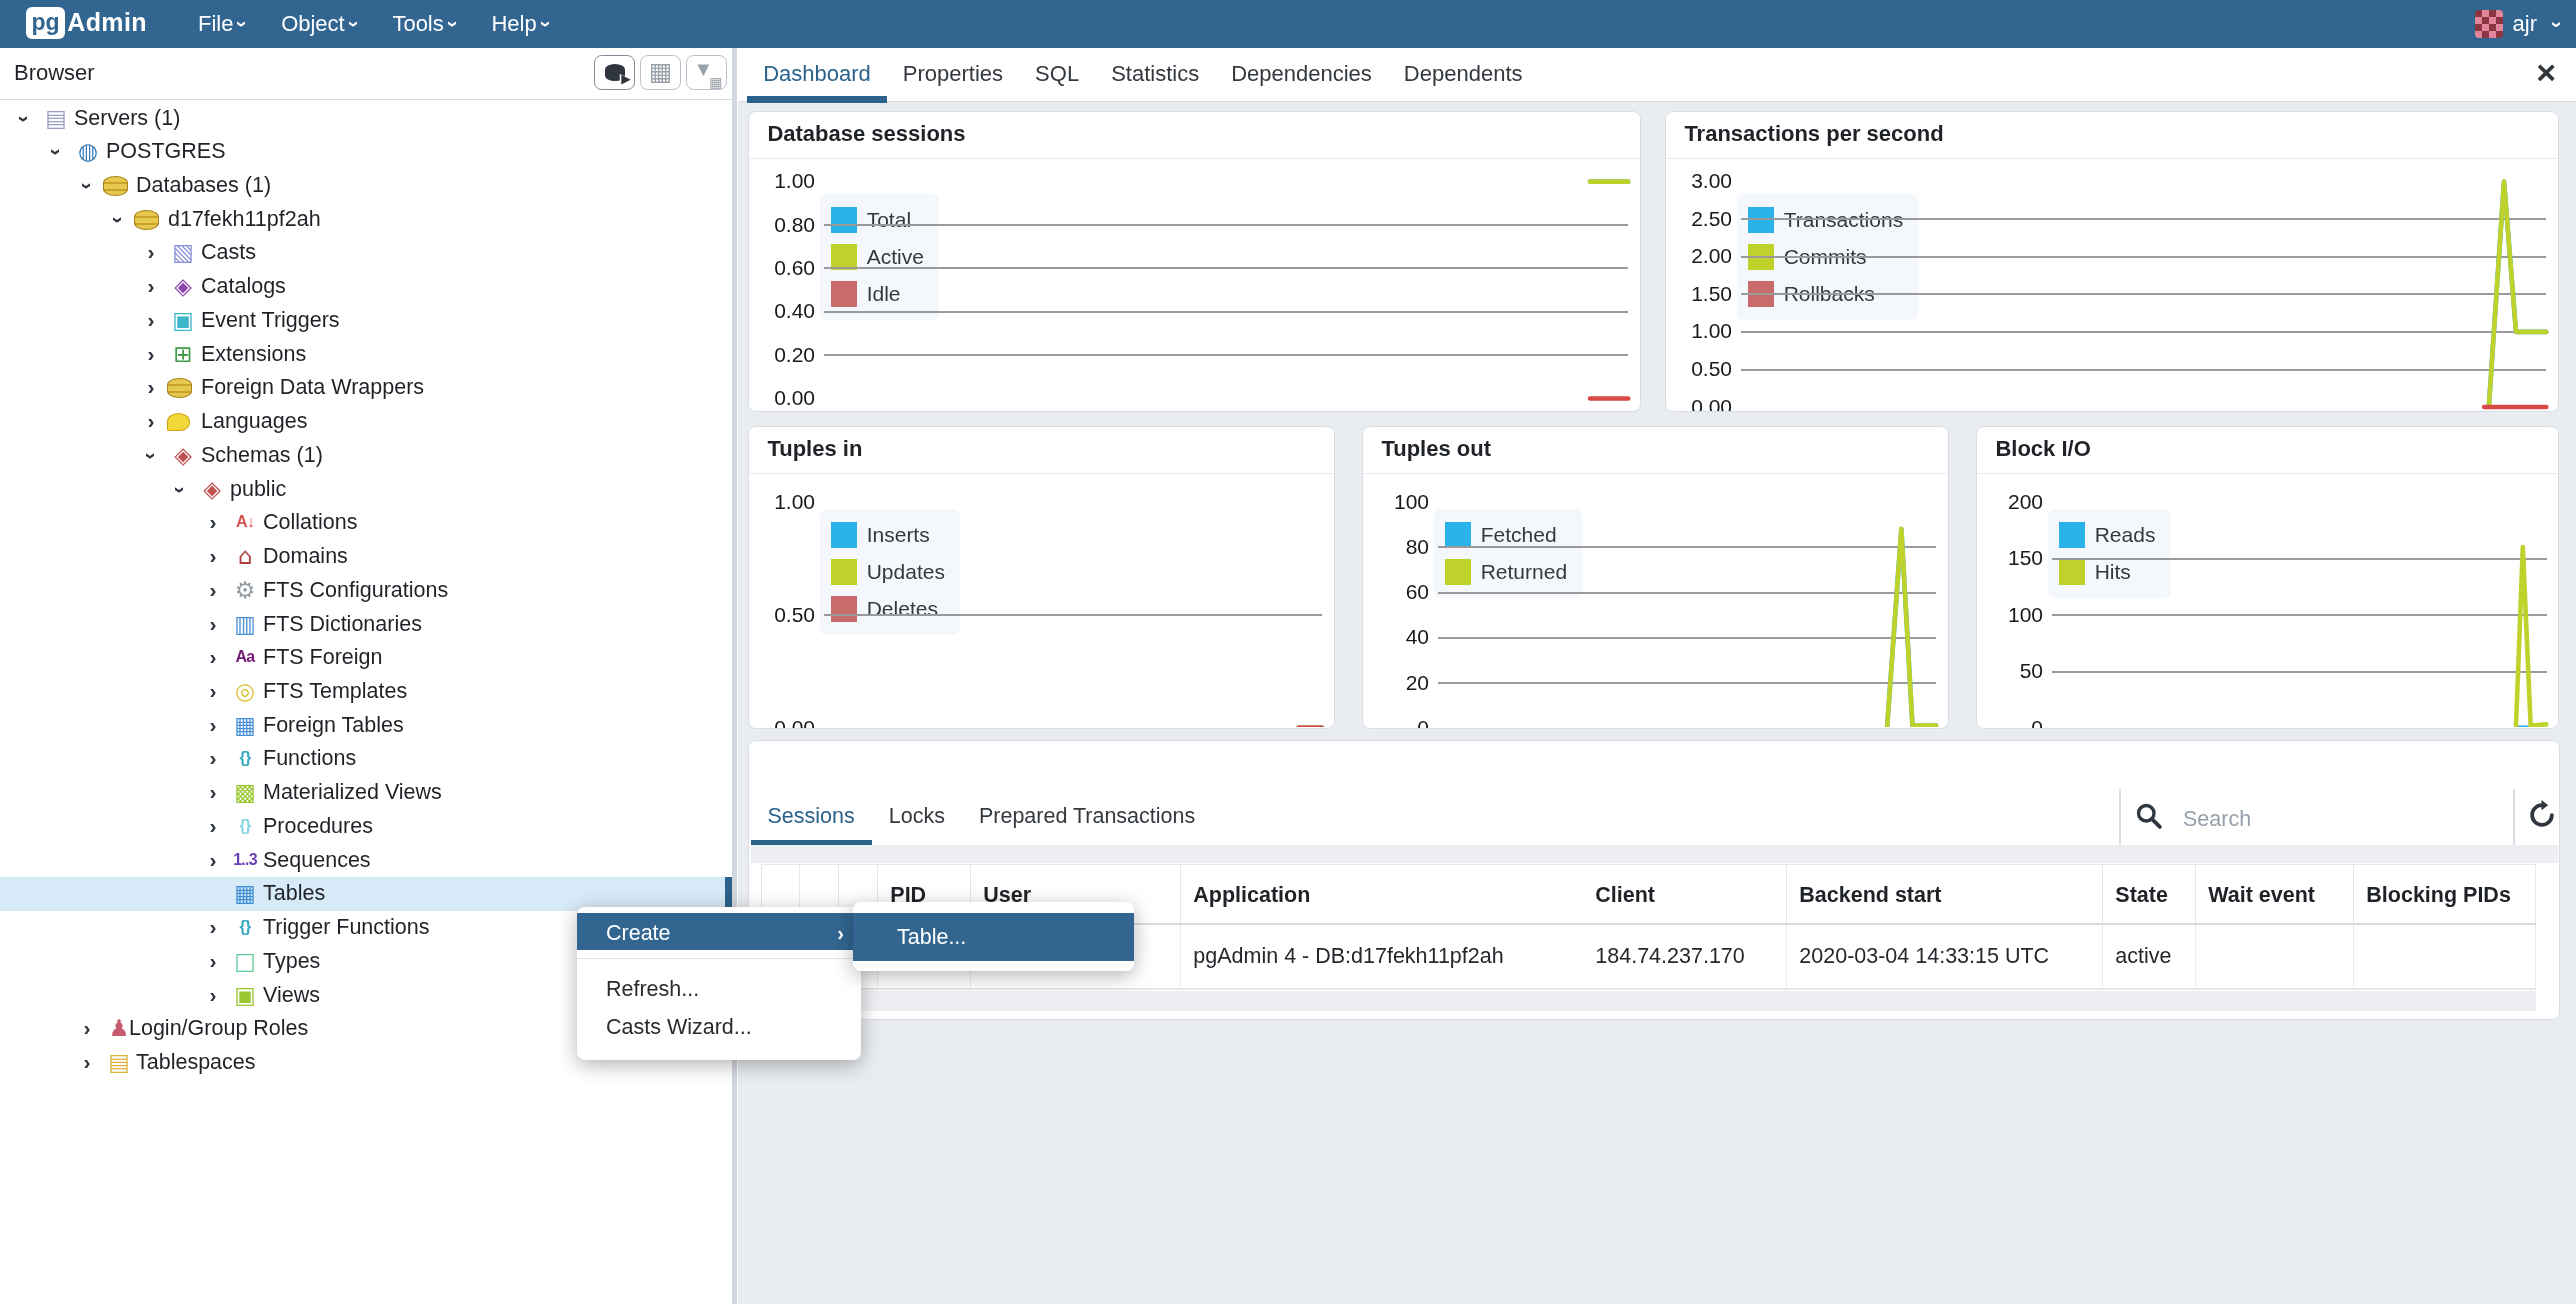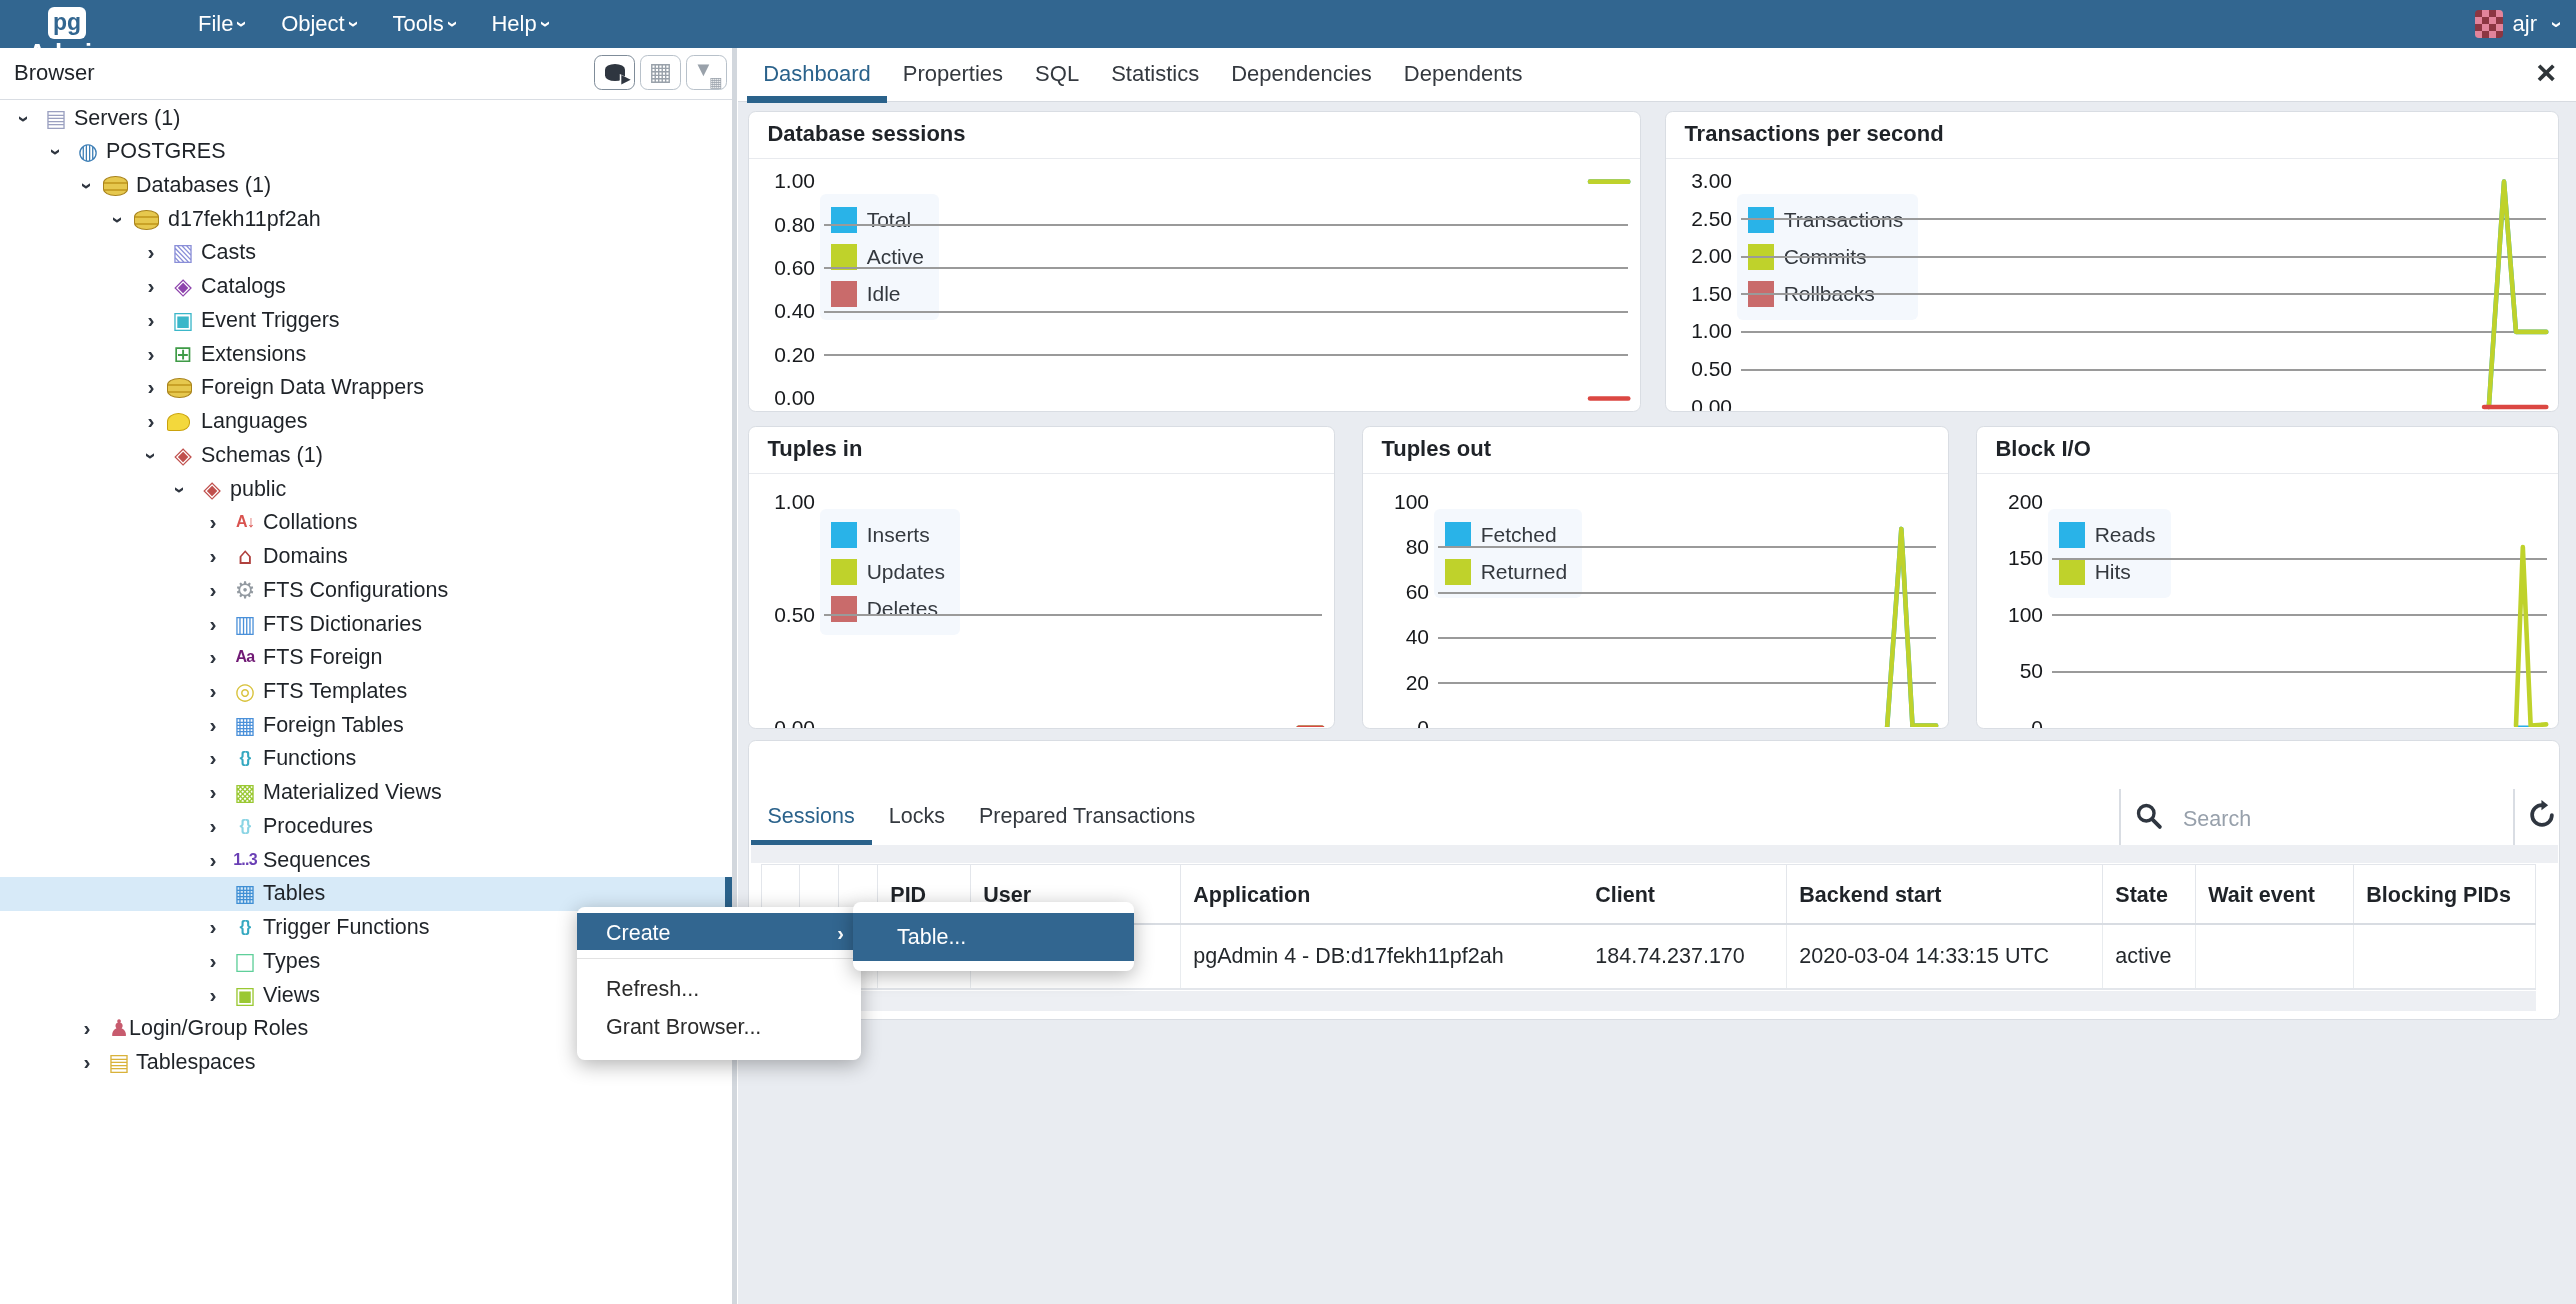--- a/index.html
+++ b/index.html
@@ -1,21 +1,21 @@
 <!DOCTYPE html>
 <html style="font-size:12.3px"><head>
 <meta charset="utf-8">
 <style>
   html,body{margin:0;padding:0;}
   body{width:2576px;height:1304px;position:relative;overflow:hidden;background:#fff;
        font-family:"Liberation Sans","DejaVu Sans",sans-serif;color:#1f2328;}
 
   
   .topbar{position:absolute;left:0;top:0;width:2576px;height:48px;background:#326690;z-index:10;}
-  .logo{position:absolute;left:26px;top:7px;display:flex;align-items:center;flex-direction:column;}
+  .logo{position:absolute;left:26px;top:7px;display:flex;align-items:center;}
   .logo-pg{background:#fff;color:#326690;font-weight:bold;font-size:23px;padding:2.3px 5.4px;border-radius:6.1px;}
   .logo-admin{color:#fff;font-weight:bold;font-size:25px;margin-left:2.3px;letter-spacing:0.4px;}
   .menubar{position:absolute;left:181px;top:0;height:48px;display:flex;}
   .menu-item{color:#fff;font-size:22px;line-height:48px;padding:0 17px;cursor:pointer;white-space:nowrap;}
   .chev{display:inline-block;font-weight:700;transform:rotate(90deg);margin-left:7px;font-size:20px;}
   .userbox{position:absolute;right:15.3px;top:0;height:48px;display:flex;align-items:center;gap:10px;color:#fff;font-size:22px;}
   .avatar{width:28px;height:28px;border-radius:3.8px;background:#8c3642;
           background-image:repeating-conic-gradient(#e2849b 0 25%,#8c3642 0 50%);background-size:14px 14px;}
 
   
@@ -520,21 +520,21 @@
 <div class="ctx ctx-main">
   <div class="ctx-item hl">
     <span>Create</span>
     <span class="ctx-chev">›</span>
   </div>
   <div class="ctx-sep"></div>
   <div class="ctx-item">
     <span>Refresh...</span>
   </div>
   <div class="ctx-item">
-    <span>Grant Browser...</span>
+    <span>Casts Wizard...</span>
   </div>
 </div>
 <div class="ctx ctx-sub">
   <div class="ctx-item hl">
     <span>Table...</span>
   </div>
 </div>
 
 
 </body></html>

